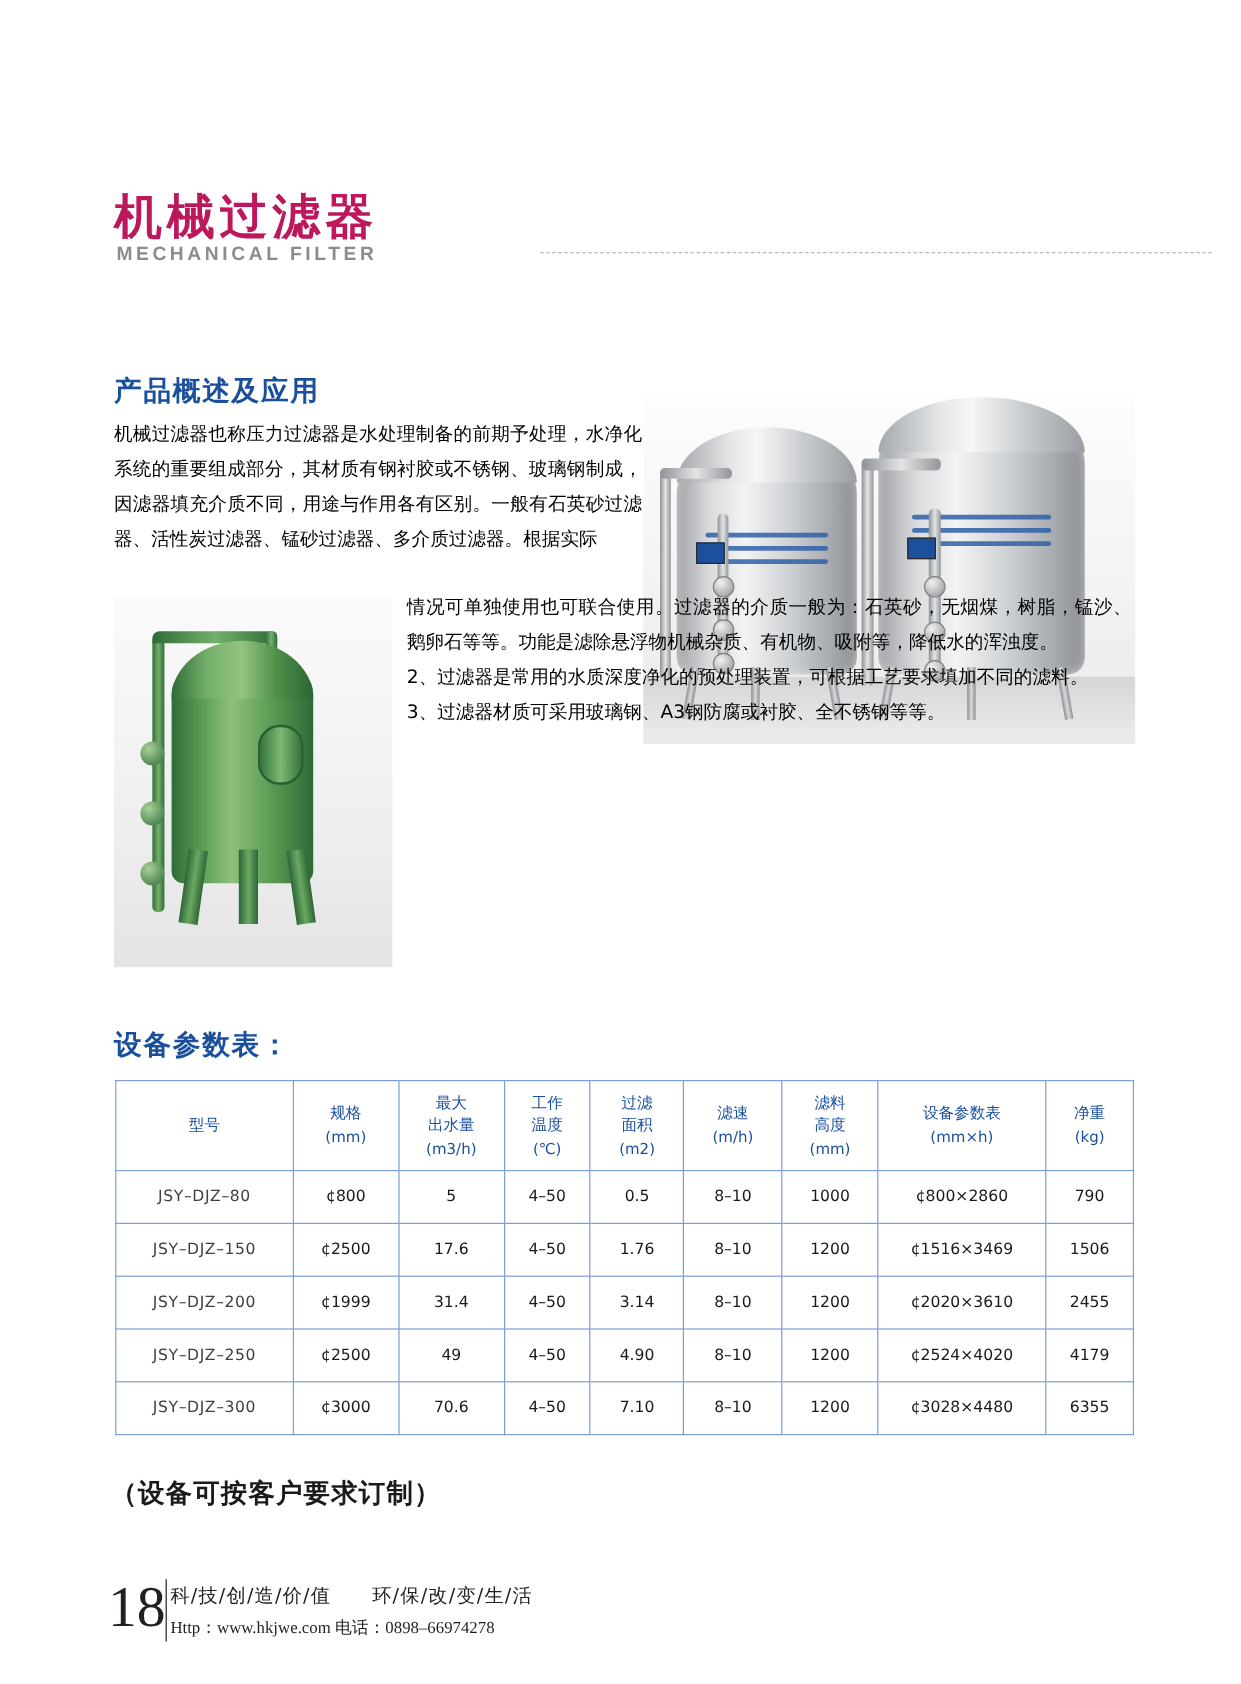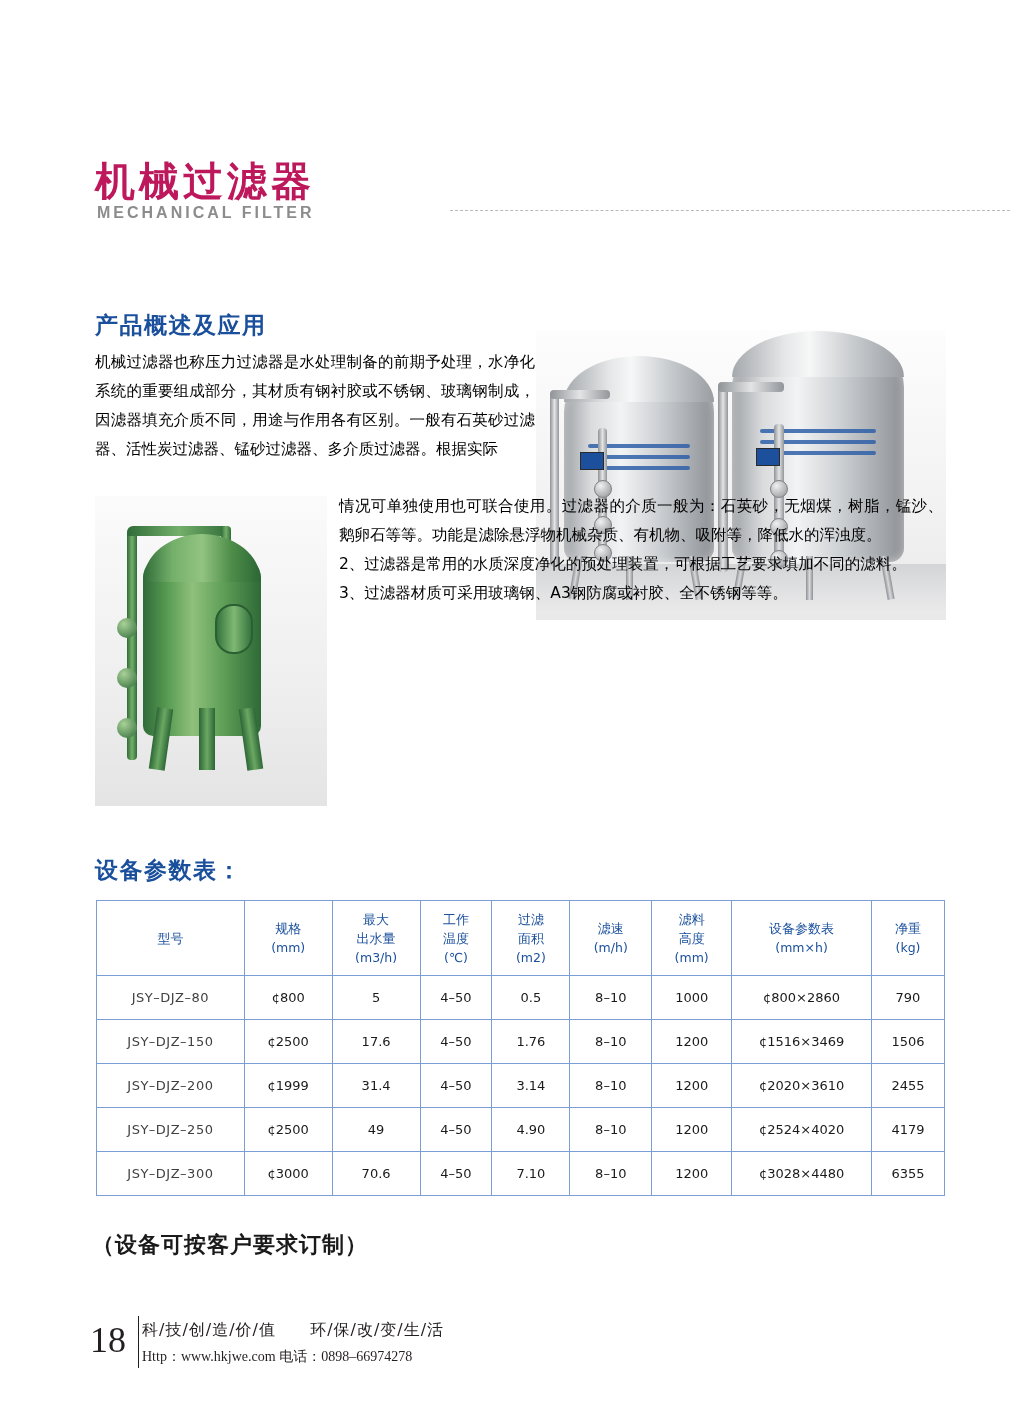--- a/index.html
+++ b/index.html
@@ -292,21 +292,21 @@
     left: 90px;
     top: 1316px;
     width: 860px;
     height: 60px;
   }
   .footer .page-no {
     position: absolute;
     left: 0;
     top: 0;
     font-family: "Liberation Serif", serif;
-    font-size: 36px;
+    font-size: 48px;
     color: #231f20;
     line-height: 48px;
   }
   .footer .slogan {
     position: absolute;
     left: 52px;
     top: 4px;
     font-family: "DejaVu Sans", sans-serif;
     font-size: 16px;
     letter-spacing: 1px;

